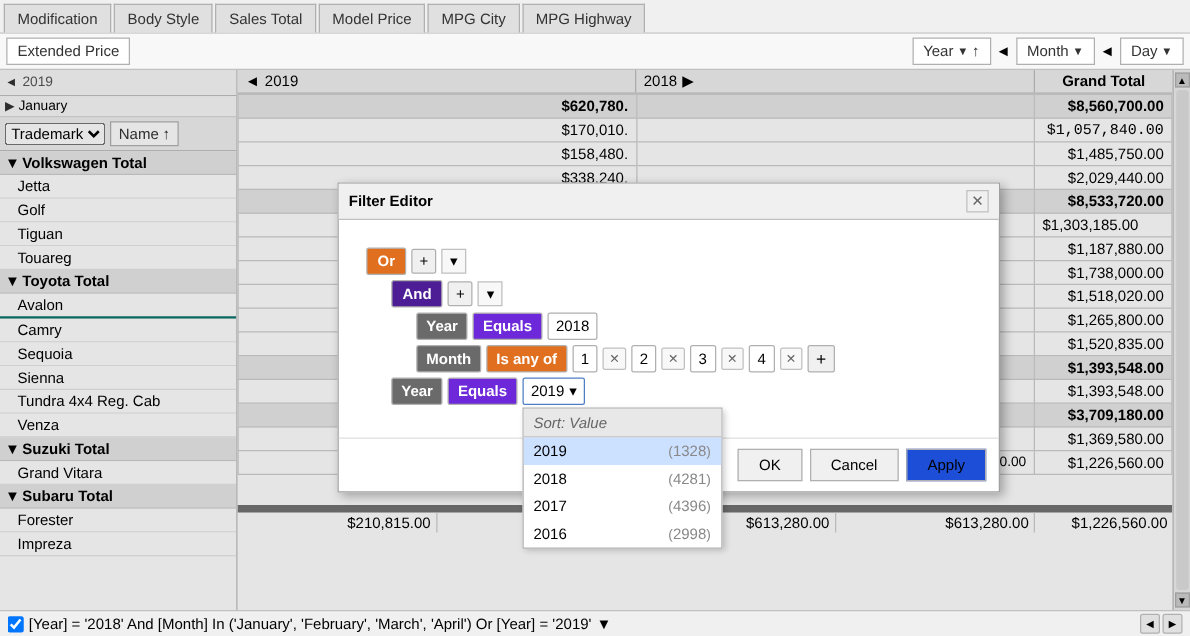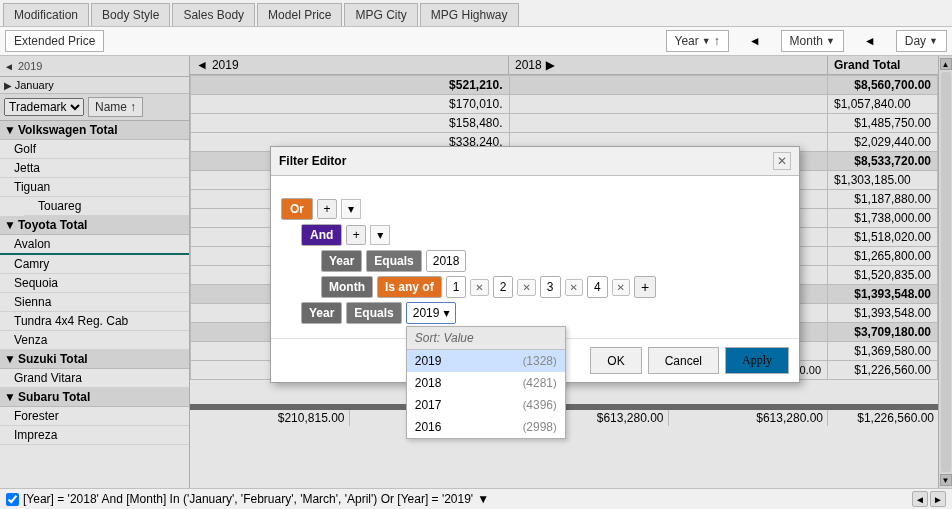--- a/index.html
+++ b/index.html
@@ -6,21 +6,21 @@
     body { width: 952px; height: 509px; overflow: hidden; background: #f0f0f0; }
 
     
     .main-container { width: 952px; height: 509px; display: flex; flex-direction: column; background: #fff; }
 
     
     .tab-bar { display: flex; align-items: center; background: #f0f0f0; border-bottom: 1px solid #c0c0c0; padding: 3px 3px 0 3px; gap: 2px; }
     .tab { padding: 4px 10px; background: #e0e0e0; border: 1px solid #b0b0b0; border-bottom: none; cursor: pointer; color: #333; white-space: nowrap; }
 
     
-    .toolbar-row { display: flex; align-items: center; background: #f8f8f8; border-bottom: 1px solid #c0c0c0; padding: 3px 5px; gap: 20px; }
+    .toolbar-row { display: flex; align-items: center; background: #f8f8f8; border-bottom: 1px solid #c0c0c0; padding: 3px 5px; gap: 4px; }
     .toolbar-btn { padding: 3px 8px; background: #fff; border: 1px solid #b0b0b0; cursor: pointer; color: #333; display: flex; align-items: center; gap: 3px; }
 
     
     .content-area { display: flex; flex: 1; overflow: hidden; position: relative; }
 
     
     .left-panel { width: 190px; border-right: 1px solid #c0c0c0; display: flex; flex-direction: column; overflow: hidden; }
     table { width: 100%; border-collapse: collapse; }
     th, td { border: 1px solid #d0d0d0; padding: 2px 6px; white-space: nowrap; }
 
@@ -29,46 +29,46 @@
     .nav-btns { display: flex; gap: 2px; }
     .nav-btn { width: 16px; height: 16px; background: #e0e0e0; border: 1px solid #b0b0b0; cursor: pointer; display: flex; align-items: center; justify-content: center; font-size: 10px; border-radius: 2px; }
 
     
     .overlay { position: absolute; top: 0; left: 0; right: 0; bottom: 0; background: rgba(0,0,0,0.1); z-index: 10; }
 
     
     .filter-dialog { position: absolute; top: 90px; left: 270px; width: 530px; background: #fff; border: 1px solid #a0a0a0; box-shadow: 3px 3px 8px rgba(0,0,0,0.3); z-index: 20; }
     .filter-dialog-title { background: #f0f0f0; border-bottom: 1px solid #c0c0c0; padding: 5px 8px; display: flex; align-items: center; justify-content: space-between; font-weight: bold; }
     .filter-dialog-close { cursor: pointer; color: #666; background: none; border: 1px solid #c0c0c0; width: 18px; height: 18px; display: flex; align-items: center; justify-content: center; font-size: 12px; }
-    .filter-dialog-body { padding: 10px; margin-top: 12px; }
+    .filter-dialog-body { padding: 22px; }
     .filter-dialog-footer { padding: 8px 10px; border-top: 1px solid #e0e0e0; display: flex; justify-content: flex-end; gap: 6px; }
     .filter-row { display: flex; align-items: center; gap: 4px; }
     .filter-connector { padding: 3px 8px; border: 1px solid #b0b0b0; cursor: pointer; font-weight: bold; color: #fff; background: #4e7fc4; border-radius: 2px; }
     .filter-connector.or { background: #e07020; }
     .filter-connector.and { background: #4c1d95; }
     .filter-add { width: 20px; height: 20px; background: #f0f0f0; border: 1px solid #b0b0b0; cursor: pointer; display: flex; align-items: center; justify-content: center; border-radius: 2px; }
     .filter-tag { padding: 3px 7px; border: 1px solid #b0b0b0; cursor: pointer; font-weight: bold; color: #fff; border-radius: 2px; }
     .filter-tag.year { background: #6a6a6a; }
     .filter-tag.month { background: #6a6a6a; }
-    .filter-tag.equals { background: #737373; }
+    .filter-tag.equals { background: #6d28d9; }
     .filter-tag.isanyof { background: #e07020; }
     .filter-value { padding: 3px 6px; border: 1px solid #b0b0b0; background: #fff; border-radius: 2px; }
     .filter-value.active { border-color: #4e7fc4; }
     .remove-x { cursor: pointer; color: #666; font-size: 10px; padding: 2px 4px; border: 1px solid #c0c0c0; background: #f8f8f8; border-radius: 2px; }
 
     
     .dropdown-list { position: absolute; left: 0; top: calc(100% + 2px); background: #fff; border: 1px solid #b0b0b0; box-shadow: 2px 2px 5px rgba(0,0,0,0.2); z-index: 30; width: 160px; }
     .dropdown-list-header { padding: 4px 8px; background: #e8e8e8; border-bottom: 1px solid #c0c0c0; font-style: italic; color: #666; }
     .dropdown-item { padding: 4px 8px; cursor: pointer; display: flex; justify-content: space-between; }
     .dropdown-item.selected { background: #cce0ff; }
     .dropdown-item .count { color: #888; font-size: 11px; }
 
     
     .dialog-btn { padding: 5px 16px; border: 1px solid #b0b0b0; background: #f0f0f0; cursor: pointer; font-size: 12px; }
-    .dialog-btn.apply { background: #0369a1; font-family: Liberation Serif, serif; }
+    .dialog-btn.apply { background: #1d4ed8; }
 
     
     .data-table { width: 100%; border-collapse: collapse; font-size: 12px; }
     .data-table td, .data-table th { border: 1px solid #d0d0d0; padding: 2px 6px; }
     .table-scroll { overflow: auto; flex: 1; }
 
     
     .tr-brand { background: #e8e8e8; }
     .tr-brand td { font-weight: bold; }
     .tr-model td { background: #fff; }
@@ -80,21 +80,21 @@
     .expand-arrow { cursor: pointer; color: #333; font-size: 10px; }
   </style>
 </head>
 <body>
 
 <div class="main-container">
 
   <div class="tab-bar">
     <button class="tab">Modification</button>
     <button class="tab">Body Style</button>
-    <button class="tab">Sales Body</button>
+    <button class="tab">Sales Total</button>
     <button class="tab">Model Price</button>
     <button class="tab">MPG City</button>
     <button class="tab">MPG Highway</button>
   </div>
 
   <div class="toolbar-row">
     <button class="toolbar-btn">Extended Price</button>
     <div style="flex:1"></div>
     <button class="toolbar-btn">
       <span>Year</span>
@@ -133,24 +133,24 @@
           <span>Name</span>
           <span>↑</span>
         </button>
       </div>
 
       <div style="overflow-y: auto; flex:1;">
         <div style="padding: 2px 4px; background:#e8e8e8; font-weight:bold; border-bottom:1px solid #d0d0d0; display:flex; align-items:center; gap:2px;">
           <span style="cursor:pointer;">▼</span>
           Volkswagen Total
         </div>
+        <div style="padding: 2px 4px 2px 14px; border-bottom:1px solid #e8e8e8; background:#fff;">Jetta</div>
         <div style="padding: 2px 4px 2px 14px; border-bottom:1px solid #e8e8e8; background:#fff;">Golf</div>
-        <div style="padding: 2px 4px 2px 14px; border-bottom:1px solid #e8e8e8; background:#fff;">Jetta</div>
         <div style="padding: 2px 4px 2px 14px; border-bottom:1px solid #e8e8e8; background:#fff;">Tiguan</div>
-        <div style="padding: 2px 4px 2px 14px; border-bottom:1px solid #e8e8e8; background:#fff;margin-left:24px;">Touareg</div>
+        <div style="padding: 2px 4px 2px 14px; border-bottom:1px solid #e8e8e8; background:#fff;">Touareg</div>
         <div style="padding: 2px 4px; background:#e8e8e8; font-weight:bold; border-bottom:1px solid #d0d0d0; display:flex; align-items:center; gap:2px;">
           <span style="cursor:pointer;">▼</span>
           Toyota Total
         </div>
         <div style="padding: 2px 4px 2px 14px; border-bottom:2px solid #0f766e; background:#fff;">Avalon</div>
         <div style="padding: 2px 4px 2px 14px; border-bottom:1px solid #e8e8e8; background:#fff;">Camry</div>
         <div style="padding: 2px 4px 2px 14px; border-bottom:1px solid #e8e8e8; background:#fff;">Sequoia</div>
         <div style="padding: 2px 4px 2px 14px; border-bottom:1px solid #e8e8e8; background:#fff;">Sienna</div>
         <div style="padding: 2px 4px 2px 14px; border-bottom:1px solid #e8e8e8; background:#fff;">Tundra 4x4 Reg. Cab</div>
         <div style="padding: 2px 4px 2px 14px; border-bottom:1px solid #e8e8e8; background:#fff;">Venza</div>
@@ -172,36 +172,36 @@
 
       <div style="display:flex; border-bottom:1px solid #c0c0c0; background:#f0f0f0;">
         <div style="flex:1; padding: 2px 6px; border-right:1px solid #c0c0c0; display:flex; align-items:center; gap:4px;">
           <span style="cursor:pointer;">◄</span>
           <span>2019</span>
         </div>
         <div style="flex:1; padding: 2px 6px; border-right:1px solid #c0c0c0; display:flex; align-items:center; gap:4px;">
           <span>2018</span>
           <span style="cursor:pointer;">▶</span>
         </div>
-        <div style="width:110px; min-width:110px; padding:2px 6px; font-weight:bold; text-align:left;">Grand Total</div>
+        <div style="width:110px; min-width:110px; padding:2px 6px; font-weight:bold; text-align:center;">Grand Total</div>
       </div>
 
       <table class="data-table" style="width:100%; border-collapse:collapse;">
         <tbody>
 
           <tr class="tr-brand">
-            <td style="text-align:right; padding:2px 6px;">$521,210.</td>
+            <td style="text-align:right; padding:2px 6px;">$620,780.</td>
             <td style="text-align:right; padding:2px 6px;"></td>
             <td style="text-align:right; padding:2px 6px; font-weight:bold; width:110px;">$8,560,700.00</td>
           </tr>
 
           <tr class="tr-model">
             <td style="text-align:right; padding:2px 6px;">$170,010.</td>
             <td style="text-align:right; padding:2px 6px;"></td>
-            <td style="text-align:left; padding:2px 6px; width:110px;">$1,057,840.00</td>
+            <td style="text-align:right; padding:2px 6px; width:110px;font-family:Liberation Mono, monospace;">$1,057,840.00</td>
           </tr>
 
           <tr class="tr-model">
             <td style="text-align:right; padding:2px 6px;">$158,480.</td>
             <td style="text-align:right; padding:2px 6px;"></td>
             <td style="text-align:right; padding:2px 6px; width:110px;">$1,485,750.00</td>
           </tr>
 
 
           <tr class="tr-model">

